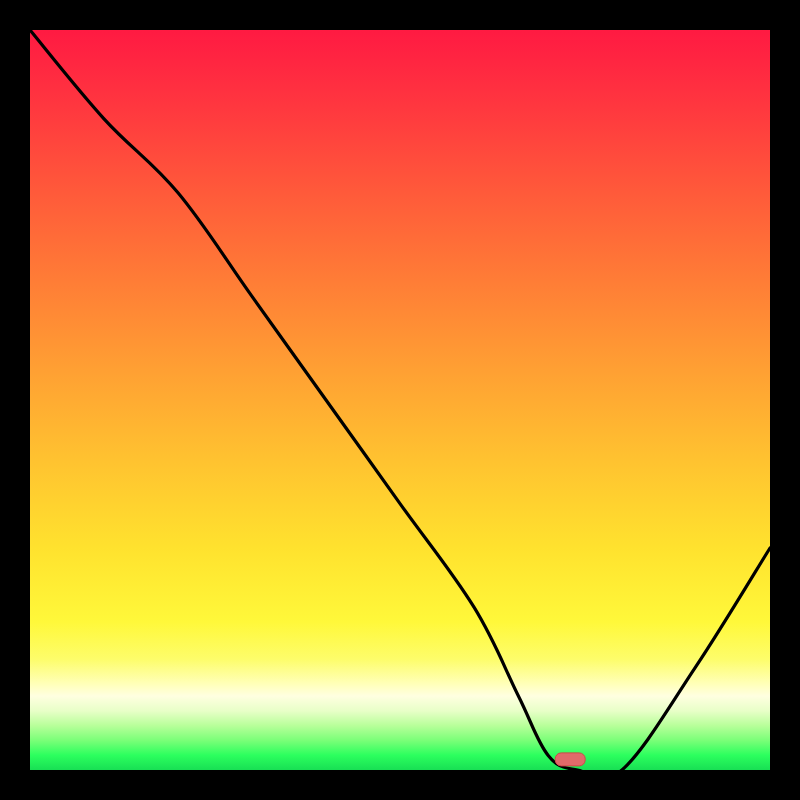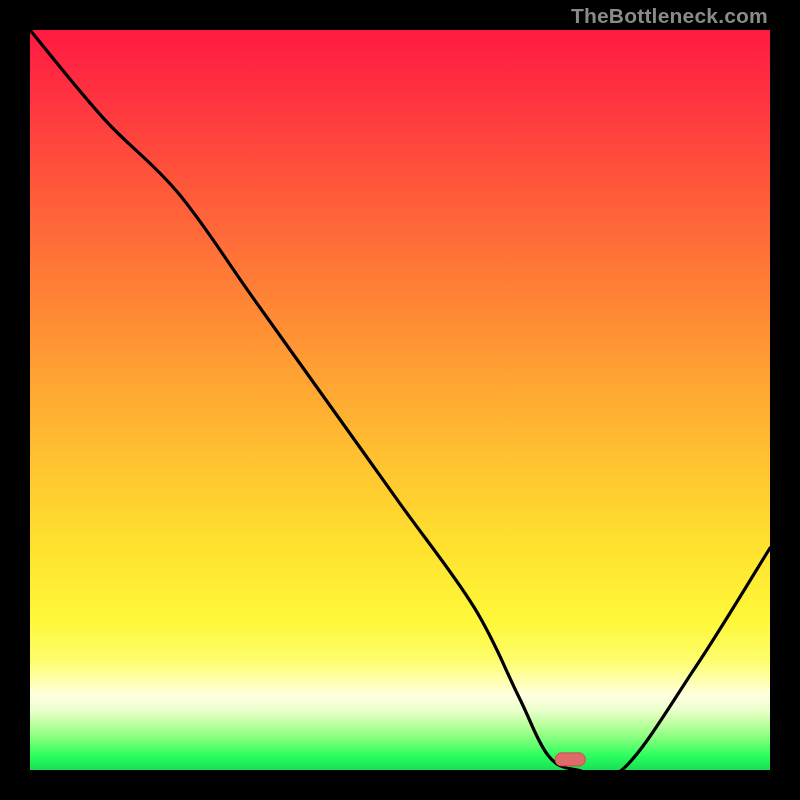--- a/index.html
+++ b/index.html
@@ -70,14 +70,13 @@
 <body>
 
 <div class="frame">
   <div class="plot">
     <div class="gradient"></div>
     <svg class="curve" viewBox="0 0 740 740" preserveAspectRatio="none">
       <path id="curve-path" d="M 0,0 C 13.32,15.983999999999991 47.36,59.49599999999997 74,88.79999999999995 C 100.64,118.10399999999994 121.36,130.83199999999994 148,162.79999999999995 C 174.64,194.76799999999997 195.36,229.10399999999998 222,266.4 C 248.64,303.69599999999997 269.36,332.704 296,370 C 322.64,407.296 343.36,436.30400000000003 370,473.6 C 396.64,510.896 422.688,542.5680000000001 444,577.2 C 465.312,611.832 475.08000000000004,639.36 488.40000000000003,666 C 501.72,692.64 507.344,711.88 518,725.2 C 528.656,738.5200000000001 534.28,737.336 547.6,740 C 560.9200000000001,742.664 570.688,758.648 592,740 C 613.312,721.352 639.36,676.36 666,636.4 C 692.64,596.4399999999999 726.68,539.312 740,518" fill="none" stroke="#000000" stroke-width="3.2" stroke-linecap="round" stroke-linejoin="round"></path>
       <rect id="marker-rect" rx="6" ry="6" width="30" height="13" x="525.1999999999999" y="722.9" fill="#e06a6a" stroke="#d04848" stroke-width="1"></rect>
     </svg>
   </div>
-  <div class="watermark">TheBottleneck.com</div>
 </div>
 
 </body></html>

